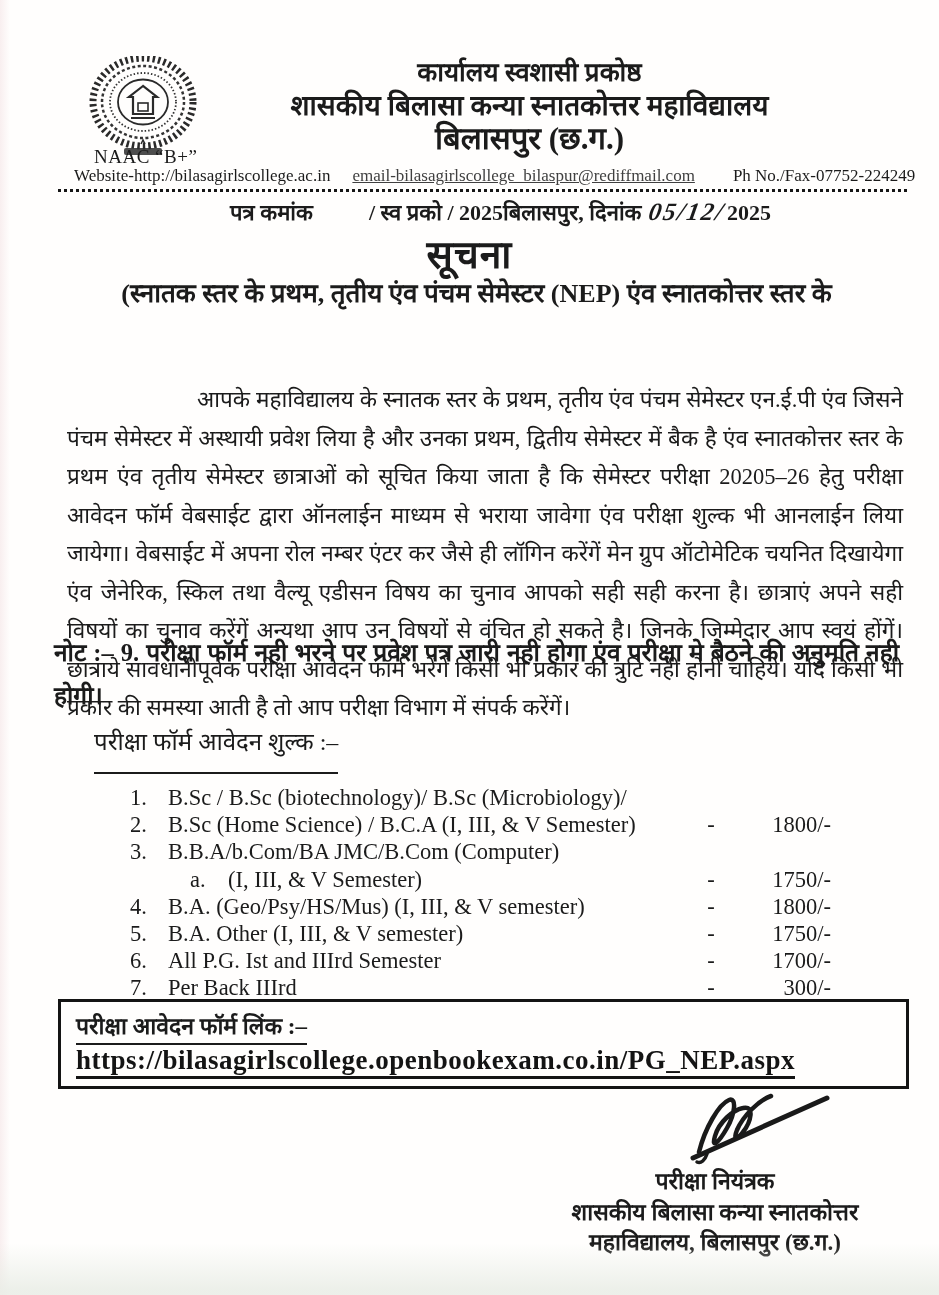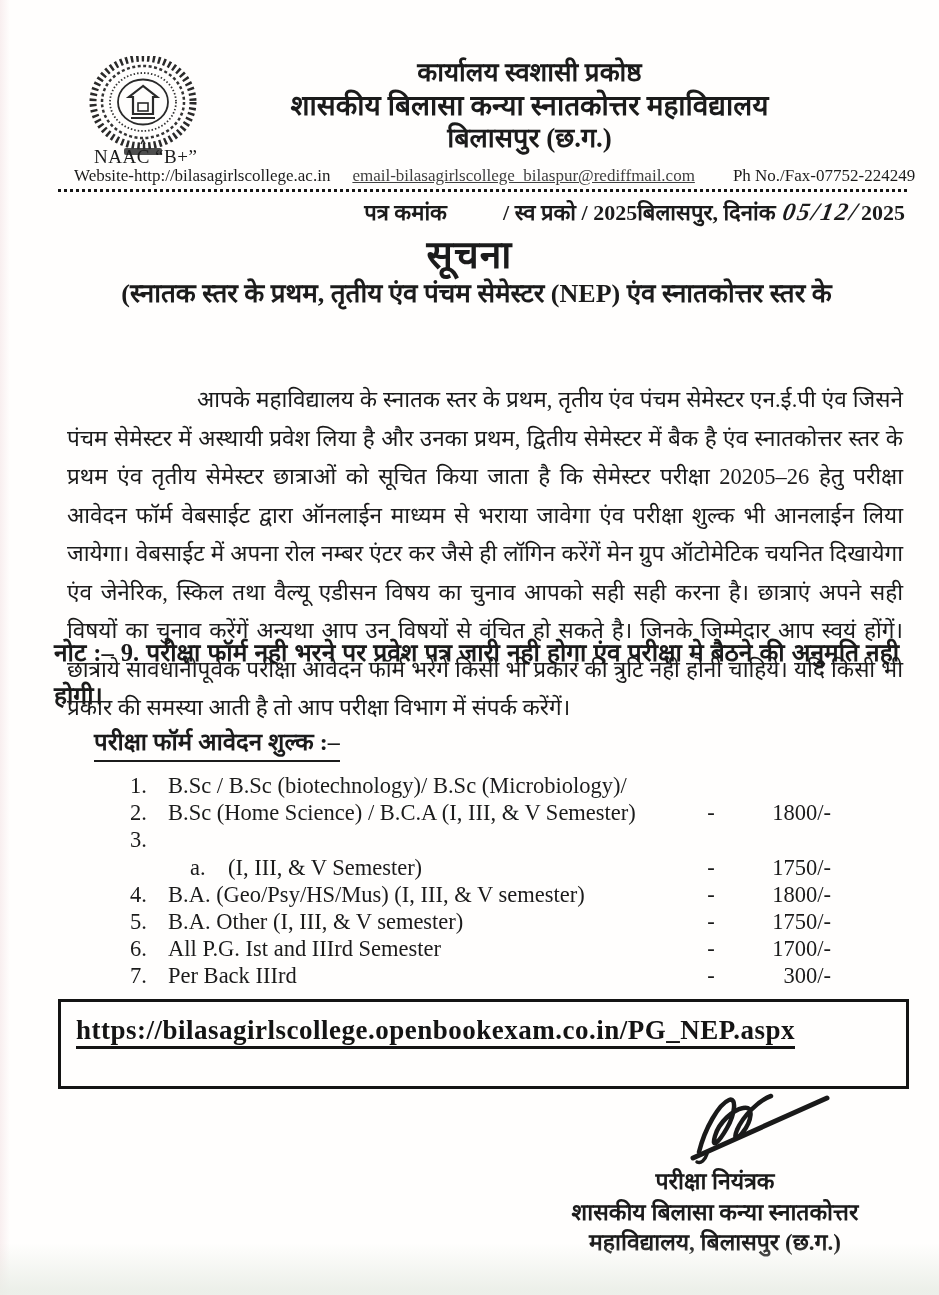--- a/index.html
+++ b/index.html
@@ -26,38 +26,38 @@
   }
 
   
   .seal{ position:absolute; left:88px; top:56px; width:110px; height:104px; }
   .header-center{
     position:absolute; left:205px; right:85px; top:56px;
     text-align:center; font-weight:700; line-height:33px;
   }
   .hdr-office{ font-size:26px; }
   .hdr-college{ font-size:28px; }
-  .hdr-city{ font-size:27px; }
+  .hdr-city{ font-size:31px; }
   .naac{ position:absolute; left:94px; top:146px; font-size:19px; letter-spacing:.5px; }
   .contact-row{
     position:absolute; left:74px; top:166px; right:38px;
     display:flex; align-items:baseline; font-size:17px;
   }
   .contact-website{ white-space:nowrap; }
   .contact-email{ margin-left:22px; white-space:nowrap; text-decoration:underline; color:#404040; }
   .contact-phone{ margin-left:38px; white-space:nowrap; }
   .dotted-rule{
     position:absolute; left:58px; right:32px; top:189px;
     border-top:3px dotted #161616; height:0;
   }
 
   
   .ref-row{
     position:absolute; left:96px; right:34px; top:196px;
-    display:flex; justify-content:flex-end; align-items:baseline;
+    display:flex; justify-content:center; align-items:baseline;
     font-size:22px; font-weight:600;
   }
   .ref-rest{ margin-left:56px; }
   .date-hand{
     display:inline-block; font-style:italic; font-weight:800;
     transform:skewX(-10deg); font-size:25px; letter-spacing:2px;
     margin:0 2px;
   }
 
   
@@ -75,41 +75,41 @@
     text-indent:130px; font-weight:500;
   }
   .note{
     position:absolute; left:54px; right:40px; top:631px;
     font-size:24.5px; font-weight:800; line-height:43px; text-align:justify;
   }
 
   
   .fees{ position:absolute; left:94px; right:108px; top:724px; }
   .fees-heading{
-    display:inline-block; font-size:24px; font-weight:700;
-    border-bottom:2.5px solid #1b1b1b; padding-bottom:3px; margin-bottom:10px;
+    display:inline-block; font-size:24px; font-weight:400;
+    border-bottom:2.5px solid #1b1b1b; padding-bottom:15px; margin-bottom:10px;
   }
   .fee-row{ display:flex; align-items:baseline; font-size:22.5px; line-height:27.2px; }
   .fee-no{ width:38px; text-align:left; padding-left:36px; box-sizing:content-box; flex:0 0 auto; }
   .fee-row.indent .fee-no{ padding-left:96px; }
   .fee-label{ flex:1 1 auto; }
   .fee-dash{ flex:0 0 40px; text-align:center; }
   .fee-amount{ flex:0 0 100px; text-align:right; }
 
   
   .link-box{
     position:absolute; left:58px; right:30px; top:999px; height:90px;
     border:3px solid #141414; padding:7px 15px 0 15px; background:#fffefd;
   }
   .link-heading{
     display:inline-block; font-size:23px; font-weight:800;
     border-bottom:2px solid #1b1b1b; padding-bottom:2px;
   }
   .link-url{
-    display:inline-block; margin-top:6px;
+    display:inline-block; 
     font-size:27px; font-weight:800; letter-spacing:.5px;
     border-bottom:3px solid #141414; color:#141414; text-decoration:none;
     white-space:nowrap;
   }
 
   
   .sig-block{ position:absolute; right:56px; top:1088px; width:336px; text-align:center; }
   .sig-mark{ height:78px; margin-left:90px; }
   .sig-designation{ font-size:23px; font-weight:800; margin-top:-6px; }
   .sig-org{ font-size:23px; font-weight:800; line-height:30px; margin-top:2px; }
@@ -179,20 +179,21 @@
       <span class="fee-amount"></span>
     </div>
     <div class="fee-row">
       <span class="fee-no">2.</span>
       <span class="fee-label">B.Sc (Home Science) / B.C.A (I, III, &amp; V Semester)</span>
       <span class="fee-dash">-</span>
       <span class="fee-amount">1800/-</span>
     </div>
     <div class="fee-row">
       <span class="fee-no">3.</span>
+      <span class="fee-label">B.B.A/b.Com/BA JMC/B.Com (Computer)</span>
       <span class="fee-dash"></span>
       <span class="fee-amount"></span>
     </div>
     <div class="fee-row indent">
       <span class="fee-no">a.</span>
       <span class="fee-label">(I, III, &amp; V Semester)</span>
       <span class="fee-dash">-</span>
       <span class="fee-amount">1750/-</span>
     </div>
     <div class="fee-row">
@@ -215,20 +216,23 @@
     </div>
     <div class="fee-row">
       <span class="fee-no">7.</span>
       <span class="fee-label">Per Back IIIrd</span>
       <span class="fee-dash">-</span>
       <span class="fee-amount">300/-</span>
     </div>
   </div>
 
   <div class="link-box">
+    <div>
+      <span class="link-heading">परीक्षा आवेदन फॉर्म लिंक :–</span>
+    </div>
     <a class="link-url">https://bilasagirlscollege.openbookexam.co.in/PG_NEP.aspx</a>
   </div>
 
   <div class="sig-block">
     <svg class="sig-mark" width="150" height="78" viewBox="0 0 150 78">
       <path d="M14 64 C20 40, 34 16, 44 12 C52 9, 50 26, 42 40 C34 54, 26 62, 30 48 C34 34, 48 22, 58 20 C70 17, 66 34, 58 44 C52 52, 48 52, 52 42 C58 28, 74 12, 86 8" fill="none" stroke="#1a1a1a" stroke-width="4.5" stroke-linecap="round"></path>
       <path d="M8 70 L142 10" fill="none" stroke="#1a1a1a" stroke-width="5" stroke-linecap="round"></path>
       <path d="M22 66 C20 72, 16 76, 12 74" fill="none" stroke="#1a1a1a" stroke-width="3.5" stroke-linecap="round"></path>
     </svg>
     <div class="sig-designation">परीक्षा नियंत्रक</div>

